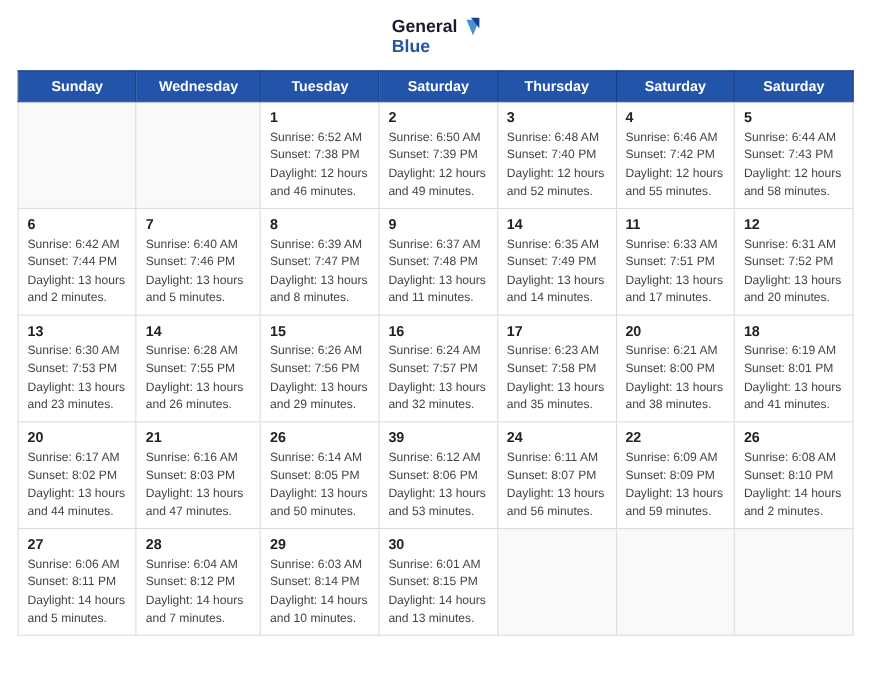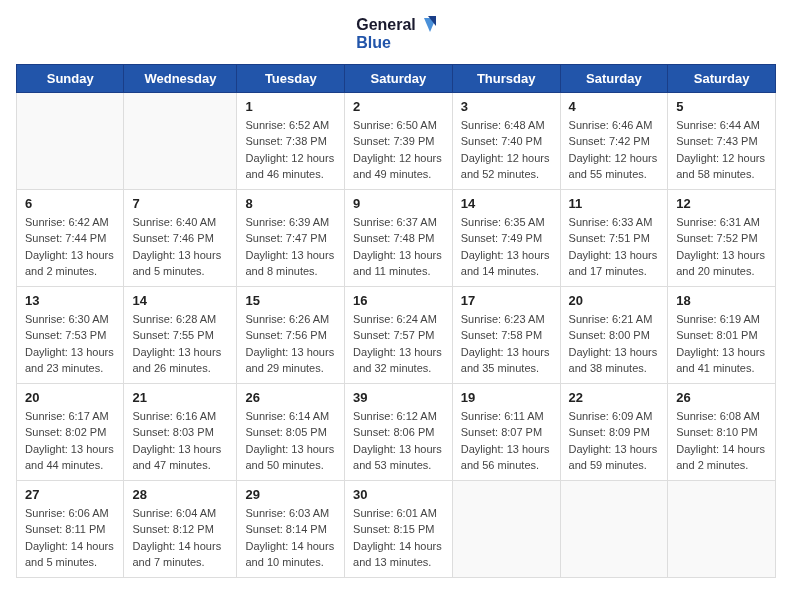--- a/index.html
+++ b/index.html
@@ -205,21 +205,21 @@
         </td>
         <td>
           <span class="day-number">26</span>
           <div class="day-info">Sunrise: 6:14 AM<br>Sunset: 8:05 PM<br>Daylight: 13 hours and 50 minutes.</div>
         </td>
         <td>
           <span class="day-number">39</span>
           <div class="day-info">Sunrise: 6:12 AM<br>Sunset: 8:06 PM<br>Daylight: 13 hours and 53 minutes.</div>
         </td>
         <td>
-          <span class="day-number">19</span>
+          <span class="day-number">24</span>
           <div class="day-info">Sunrise: 6:11 AM<br>Sunset: 8:07 PM<br>Daylight: 13 hours and 56 minutes.</div>
         </td>
         <td>
           <span class="day-number">22</span>
           <div class="day-info">Sunrise: 6:09 AM<br>Sunset: 8:09 PM<br>Daylight: 13 hours and 59 minutes.</div>
         </td>
         <td>
           <span class="day-number">26</span>
           <div class="day-info">Sunrise: 6:08 AM<br>Sunset: 8:10 PM<br>Daylight: 14 hours and 2 minutes.</div>
         </td>

